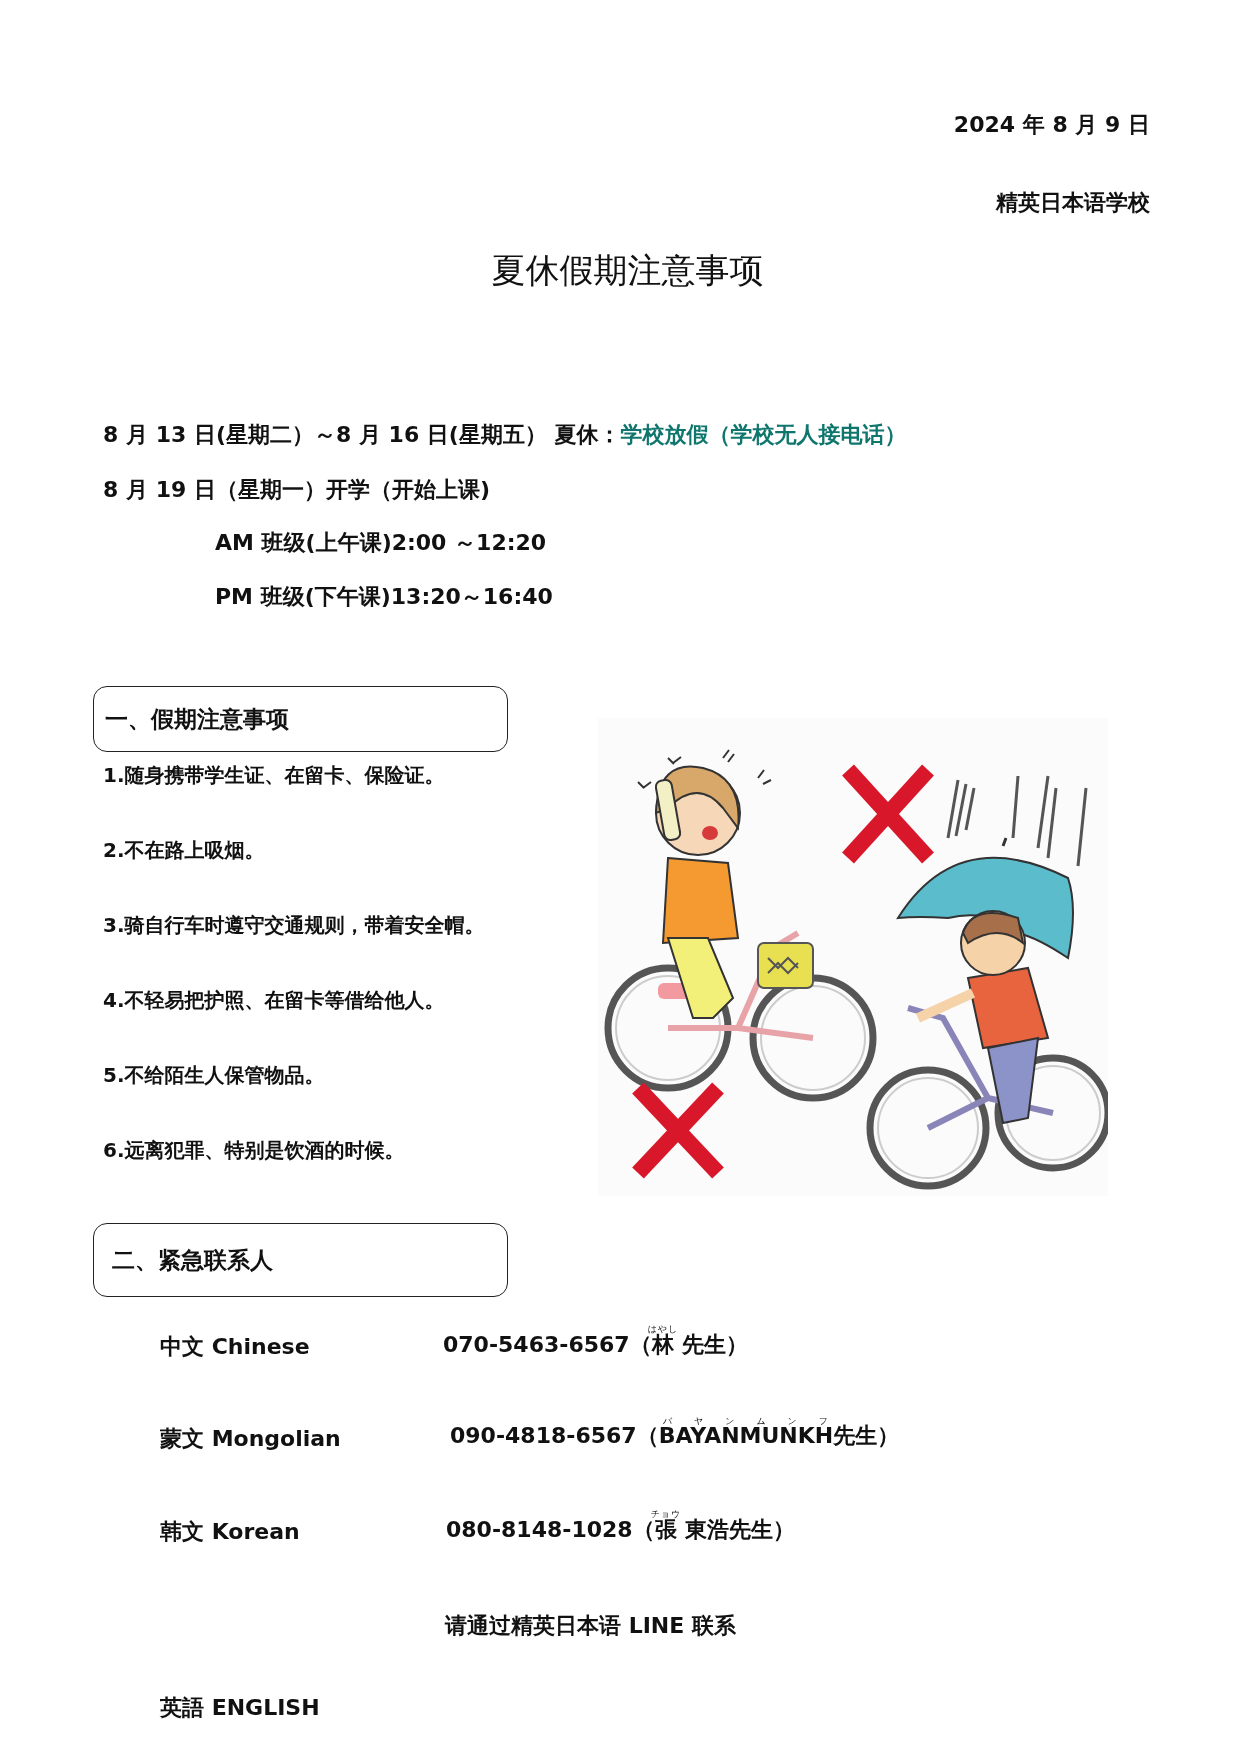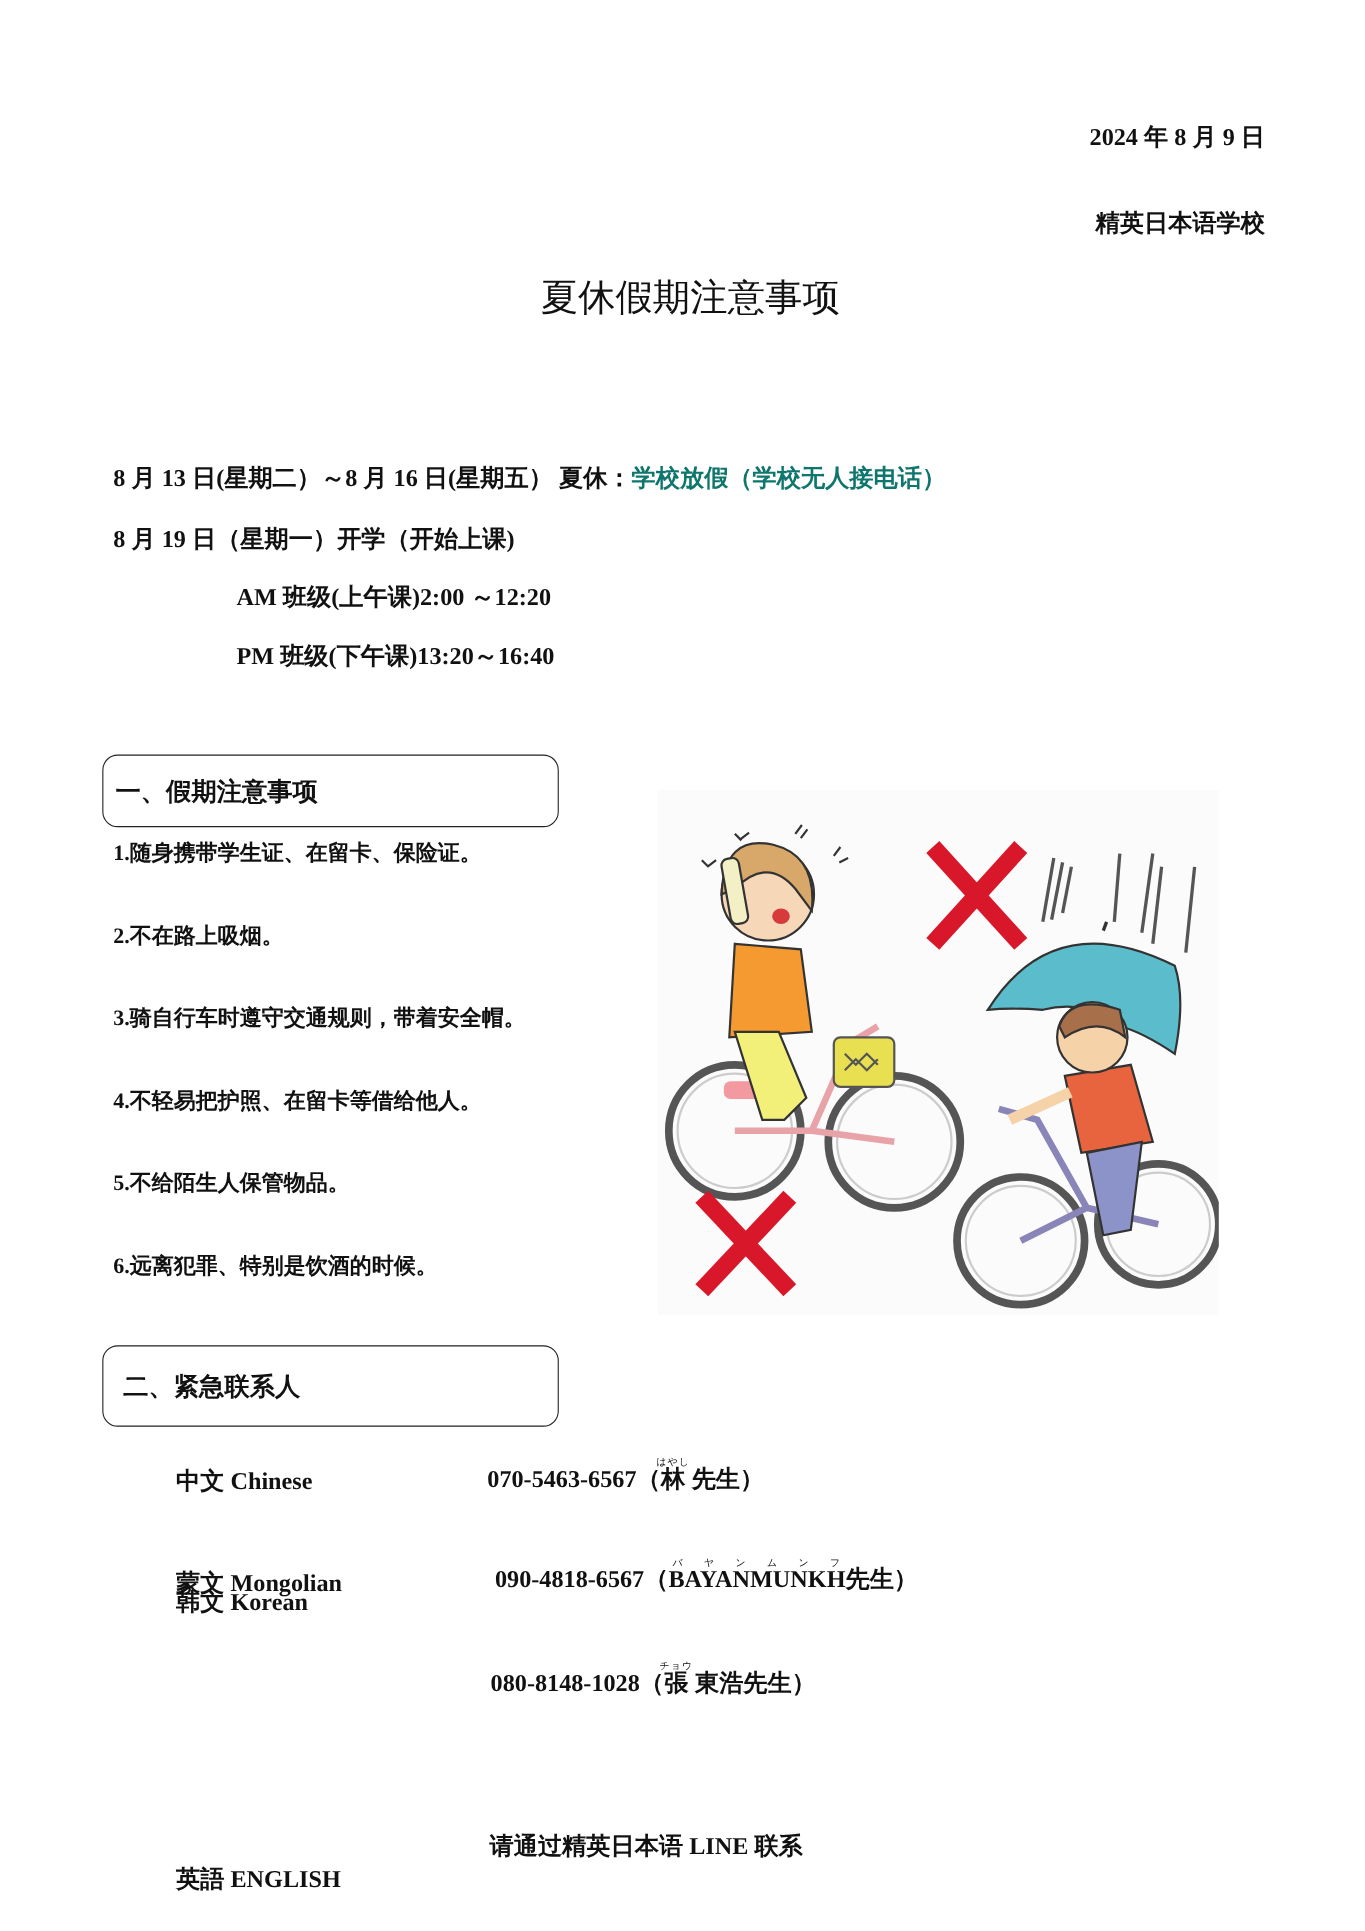--- a/index.html
+++ b/index.html
@@ -1,18 +1,18 @@
 <!DOCTYPE html>
 <html><head>
 <meta charset="utf-8">
 <style>
   html, body { margin:0; padding:0; background:#ffffff; }
   body { width:1241px; height:1755px; position:relative; overflow:hidden;
          font-family:"DejaVu Sans","Liberation Sans",sans-serif; color:#111; }
-  .abs { position:absolute; white-space:nowrap;font-family:Liberation Serif, serif; }
+  .abs { position:absolute; white-space:nowrap; }
   .date { right:91px; top:110px; font-size:22px; font-weight:bold; }
   .school { right:91px; top:188px; font-size:22px; font-weight:bold; }
   .title { left:0; width:1255px; text-align:center; top:248px; font-size:34px;
            font-family:"DejaVu Serif","Liberation Serif",serif; }
   .title span { text-underline-offset:6px; text-decoration-thickness:2px;text-align:center; }
   .line { font-size:22px; font-weight:bold; }
   .red { color:#0f766e; }
   .sect-box { position:absolute; left:93px; width:413px; border:1.6px solid #222; border-radius:14px; }
   .sect-title { position:absolute; font-size:23px; font-weight:bold; }
   .item { font-size:20px; font-weight:bold; }
@@ -118,19 +118,19 @@
 <div class="abs contact-label" style="top:1332px;">中文 Chinese</div>
 <div class="abs contact-val" style="left:443px; top:1324px;">
   <span>070-5463-6567（</span><ruby><span>林</span><rt>はやし</rt></ruby><span> 先生）</span>
 </div>
 
 <div class="abs contact-label" style="top:1424px;">蒙文 Mongolian</div>
 <div class="abs contact-val" style="left:450px; top:1416px;">
   <span>090-4818-6567（</span><ruby><span>BAYANMUNKH</span><rt>バ ヤ ン ム ン フ</rt></ruby><span>先生）</span>
 </div>
 
-<div class="abs contact-label" style="top:1442px;">韩文 Korean</div>
+<div class="abs contact-label" style="top:1517px;">韩文 Korean</div>
 <div class="abs contact-val" style="left:446px; top:1509px;">
   <span>080-8148-1028（</span><ruby><span>張</span><rt>チョウ</rt></ruby><span> 東浩先生）</span>
 </div>
 
 <div class="abs contact-label" style="top:1693px;">英語  ENGLISH</div>
-<div class="abs contact-val" style="left:445px; top:1663px;">请通过精英日本语 LINE 联系</div>
+<div class="abs contact-val" style="left:445px; top:1611px;">请通过精英日本语 LINE 联系</div>
 
 </body></html>

